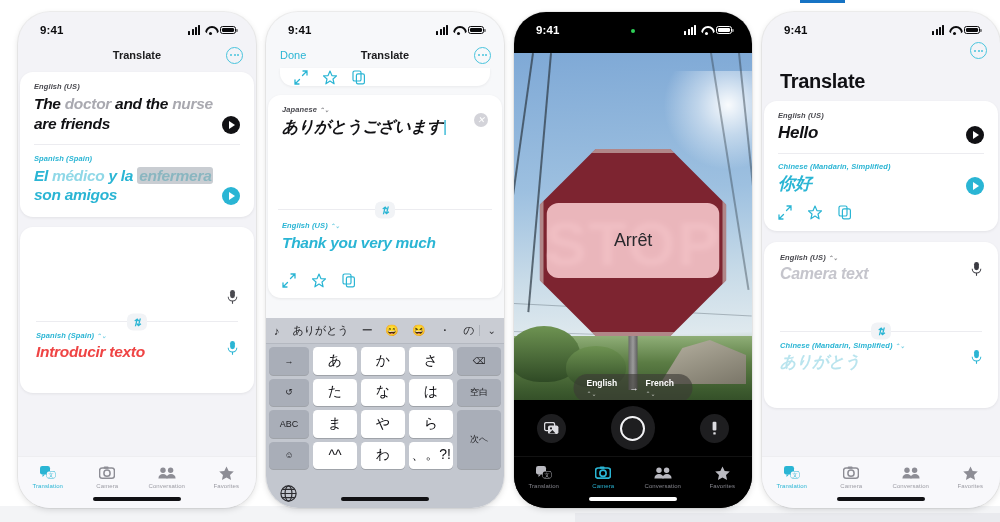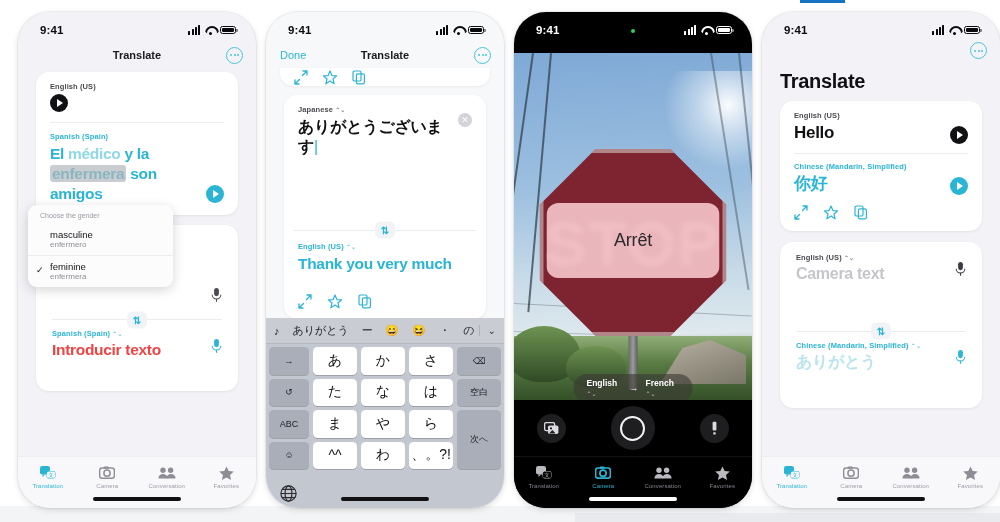--- a/index.html
+++ b/index.html
@@ -100,23 +100,24 @@
   }
   .more-btn b { width: 2px; height: 2px; border-radius: 50%; background: #49c4dd; display: block; }
 
   .big-title {
     font-size: 20px; font-weight: bold; color: #101014;
     padding: 8px 18px 8px 18px; letter-spacing: -.3px;
   }
 
   
   .card {
-    background: #ffffff; border-radius: 13px; margin: 0 18px;
+    background: #ffffff; border-radius: 13px; margin: 0 2px;
     box-shadow: 0 1px 3px rgba(0,0,0,.07);
     position: relative;
+    font-style: italic;
   }
   .lang-lbl { font-size: 7.5px; font-weight: bold; color: #4a4a50; letter-spacing: .1px; }
   .lang-lbl.cy { color: #2ab5d4; }
   .chev { font-size: 6px; opacity: .65; }
 
   .src-text {
     font-size: 15.5px; font-weight: bold; color: #111114;
     line-height: 1.28; letter-spacing: -.3px;
   }
   .src-text .dim { color: #a9a9b0; }
@@ -337,43 +338,31 @@
       <div class="more-btn">
           <b></b>
           <b></b>
           <b></b>
         </div>
     </div>
 
     <div class="card" style="padding:10px 14px 12px 14px; margin-top:4px;">
       <div class="lang-lbl">English (US)</div>
       <div style="display:flex;align-items:flex-end;gap:6px;margin-top:3px;">
+        <div class="src-text" style="flex:1"><span>The </span><span class="dim">doctor</span><span> and the </span><span class="dim">nurse</span><span> are friends</span></div>
         <div class="play black"></div>
       </div>
       <div style="height:1px;background:#ececf0;margin:10px 0 9px 0;"></div>
       <div class="lang-lbl cy">Spanish (Spain)</div>
       <div style="display:flex;align-items:flex-end;gap:6px;margin-top:3px;">
         <div class="tgt-text" style="flex:1"><span>El </span><span class="dim">médico</span><span> y la </span><span class="hl">enfermera</span><span> son amigos</span></div>
         <div class="play cyan"></div>
       </div>
     </div>
 
-    <div class="popover">
-      <div class="pop-head">Choose the gender</div>
-      <div class="pop-item">
-        <span class="check"></span>
-        <div class="t">masculine</div>
-        <div class="s">enfermero</div>
-      </div>
-      <div class="pop-item">
-        <span class="check">✓</span>
-        <div class="t">feminine</div>
-        <div class="s">enfermera</div>
-      </div>
-    </div>
 
     <div class="card" style="margin-top:10px;height:166px;padding:12px 0 0 0;">
       <div style="display:flex;justify-content:flex-end;padding:0 16px;height:82px;align-items:flex-start;padding-top:50px;">
         <span class="mic" style="color:#4a4a50">
           <svg viewBox="0 0 12 17">
               <rect x="3.4" y="0.8" width="5.2" height="9" rx="2.6" fill="currentColor"></rect>
               <path d="M1.3 8.2c0 2.7 2.1 4.6 4.7 4.6s4.7-1.9 4.7-4.6" fill="none" stroke="currentColor" stroke-width="1.1"></path>
               <rect x="5.4" y="12.7" width="1.2" height="3.2" fill="currentColor"></rect>
             </svg>
         </span>

